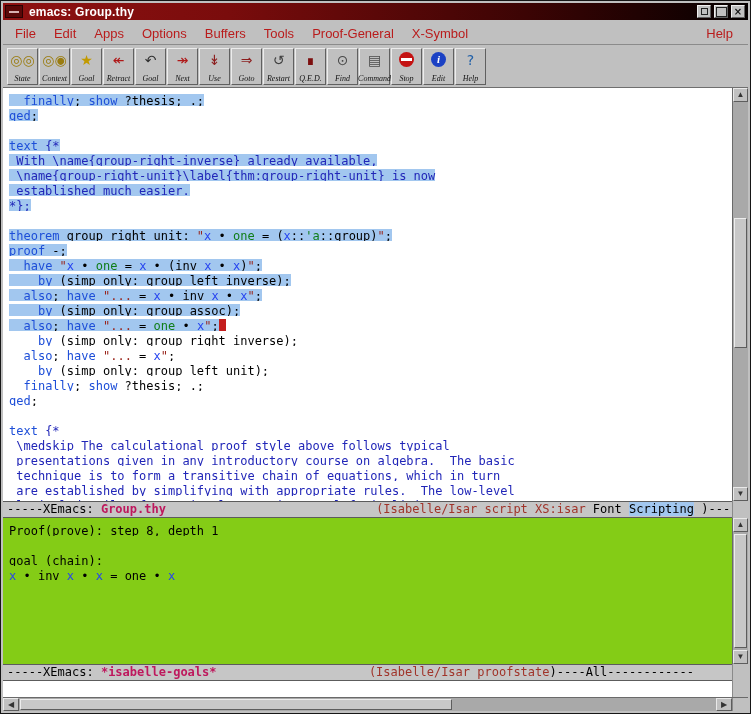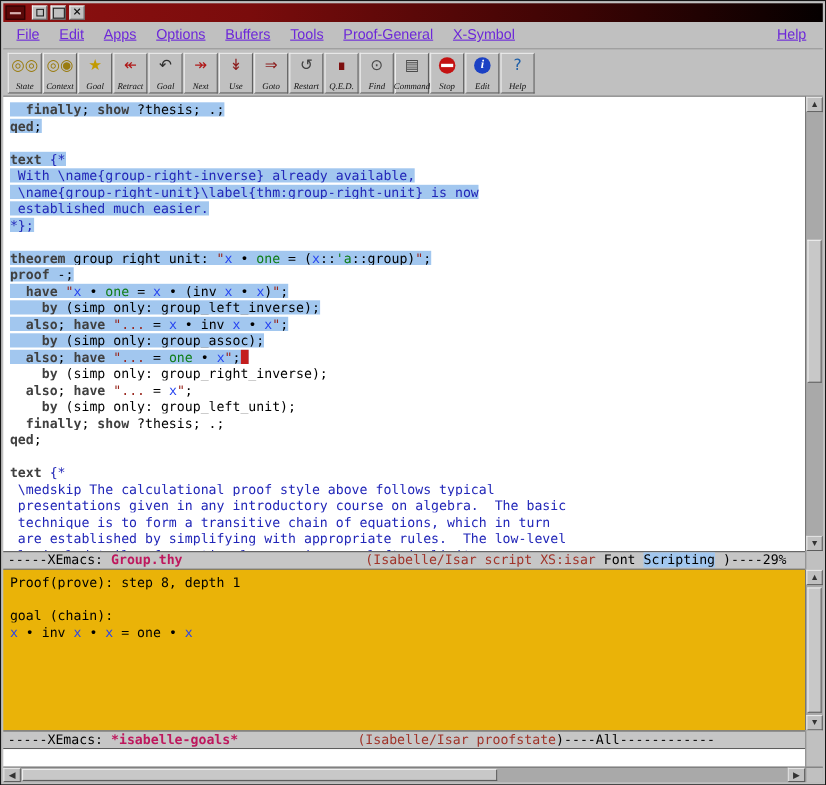--- a/index.html
+++ b/index.html
@@ -34,26 +34,25 @@
     display:flex;align-items:center;justify-content:center;
     color:#111;font:10px "DejaVu Sans",sans-serif;
   }
   .winbtn.min::before{content:"";width:5px;height:5px;border:1px solid #222;}
   .winbtn.max::before{content:"";width:9px;height:8px;border:1px solid #222;}
   .winbtn.close::before{content:"×";font-weight:bold;line-height:1;}
 
   
   .menubar{
     height:25px; flex:0 0 25px;
-    display:flex; align-items:flex-start;
+    display:flex; align-items:flex-end;
     background:#c0c0c0;
     border-bottom:1px solid #8b8b8b;
-    font-size:13px; color:#6d28d9;
+    font-size:13px; color:#b91c1c;
     padding:0 3px;
-    text-decoration:underline;
   }
   .menu-item{ padding:3px 9px; white-space:nowrap; }
   .menu-help{ margin-left:auto; padding:3px 12px; }
 
   
   .toolbar{
     height:43px; flex:0 0 43px;
     background:#c0c0c0;
     border-bottom:1px solid #6f6f6f;
     display:flex; align-items:center;
@@ -69,32 +68,32 @@
   .tbtn .ticon{ font:14px/18px "DejaVu Sans",sans-serif; height:18px; display:flex;align-items:center;justify-content:center;}
   .tbtn .tlbl{ font:italic 8px/9px "Liberation Serif",serif; color:#111; white-space:nowrap; }
   .shape-stop{ width:15px;height:15px;border-radius:50%;background:#c41212;position:relative;display:inline-block;}
   .shape-stop::after{ content:"";position:absolute;left:2px;right:2px;top:6px;height:3px;background:#fff;}
   .shape-info{ width:15px;height:15px;border-radius:50%;background:#1b41c4;color:#fff;
     font:italic bold 11px/15px "Liberation Serif",serif;text-align:center;display:inline-block;}
 
   
   .row{ display:flex; }
   .editor-pane{ flex:1; height:413px; background:#fff; overflow:hidden; padding:3px 0 0 6px; }
-  .goals-pane{ flex:1; height:146px; background:#eab308; overflow:hidden; padding:3px 0 0 6px; }
+  .goals-pane{ flex:1; height:146px; background:#84cc16; overflow:hidden; padding:3px 0 0 6px; }
   .cl{ height:15px; overflow:hidden; }
   .lw{ white-space:pre; font:12px/15px "DejaVu Sans Mono",monospace; }
   .lw.hl{ background:#a2c7ef; }
 
   .c-p{ color:#000; }
-  .c-k{ color:#404040; font-weight:bold; }
+  .c-k{ color:#1d4ed8; font-weight:normal; }
   .c-d{ color:#2126b8; }
   .c-s{ color:#99261d; }
   .c-v{ color:#2643f0; }
   .c-g{ color:#0f7d18; }
-  .c-red{ color:#a0342a; }
+  .c-red{ color:#a0342a;margin-left:44px; }
   .c-buf{ color:#be185d; font-weight:bold; }
   .c-mlhl{ background:#a2c7ef; color:#000; }
   .c-cur{ display:inline-block; width:7px; height:13px; background:#c41e1e; vertical-align:-2px; }
 
   
   .modeline{
     width:729px; height:17px;
     background:#c6c6c6;
     border-top:1px solid #5c5c5c; border-bottom:1px solid #5c5c5c;
     font:12px/15px "DejaVu Sans Mono",monospace;
@@ -129,20 +128,21 @@
     border:1px solid; border-color:#ededed #5d5d5d #5d5d5d #ededed; }
   .corner{ width:16px; background:#c0c0c0; border-left:1px solid #8a8a8a; }
 </style>
 </head>
 <body>
 
 <div class="window">
 
   <div class="titlebar">
     <div class="sysmenu"></div>
+    <div class="title-text">emacs: Group.thy</div>
     <div class="winbtn min"></div>
     <div class="winbtn max"></div>
     <div class="winbtn close"></div>
   </div>
 
   <div class="menubar">
     <span class="menu-item">File</span>
       <span class="menu-item">Edit</span>
       <span class="menu-item">Apps</span>
       <span class="menu-item">Options</span>

